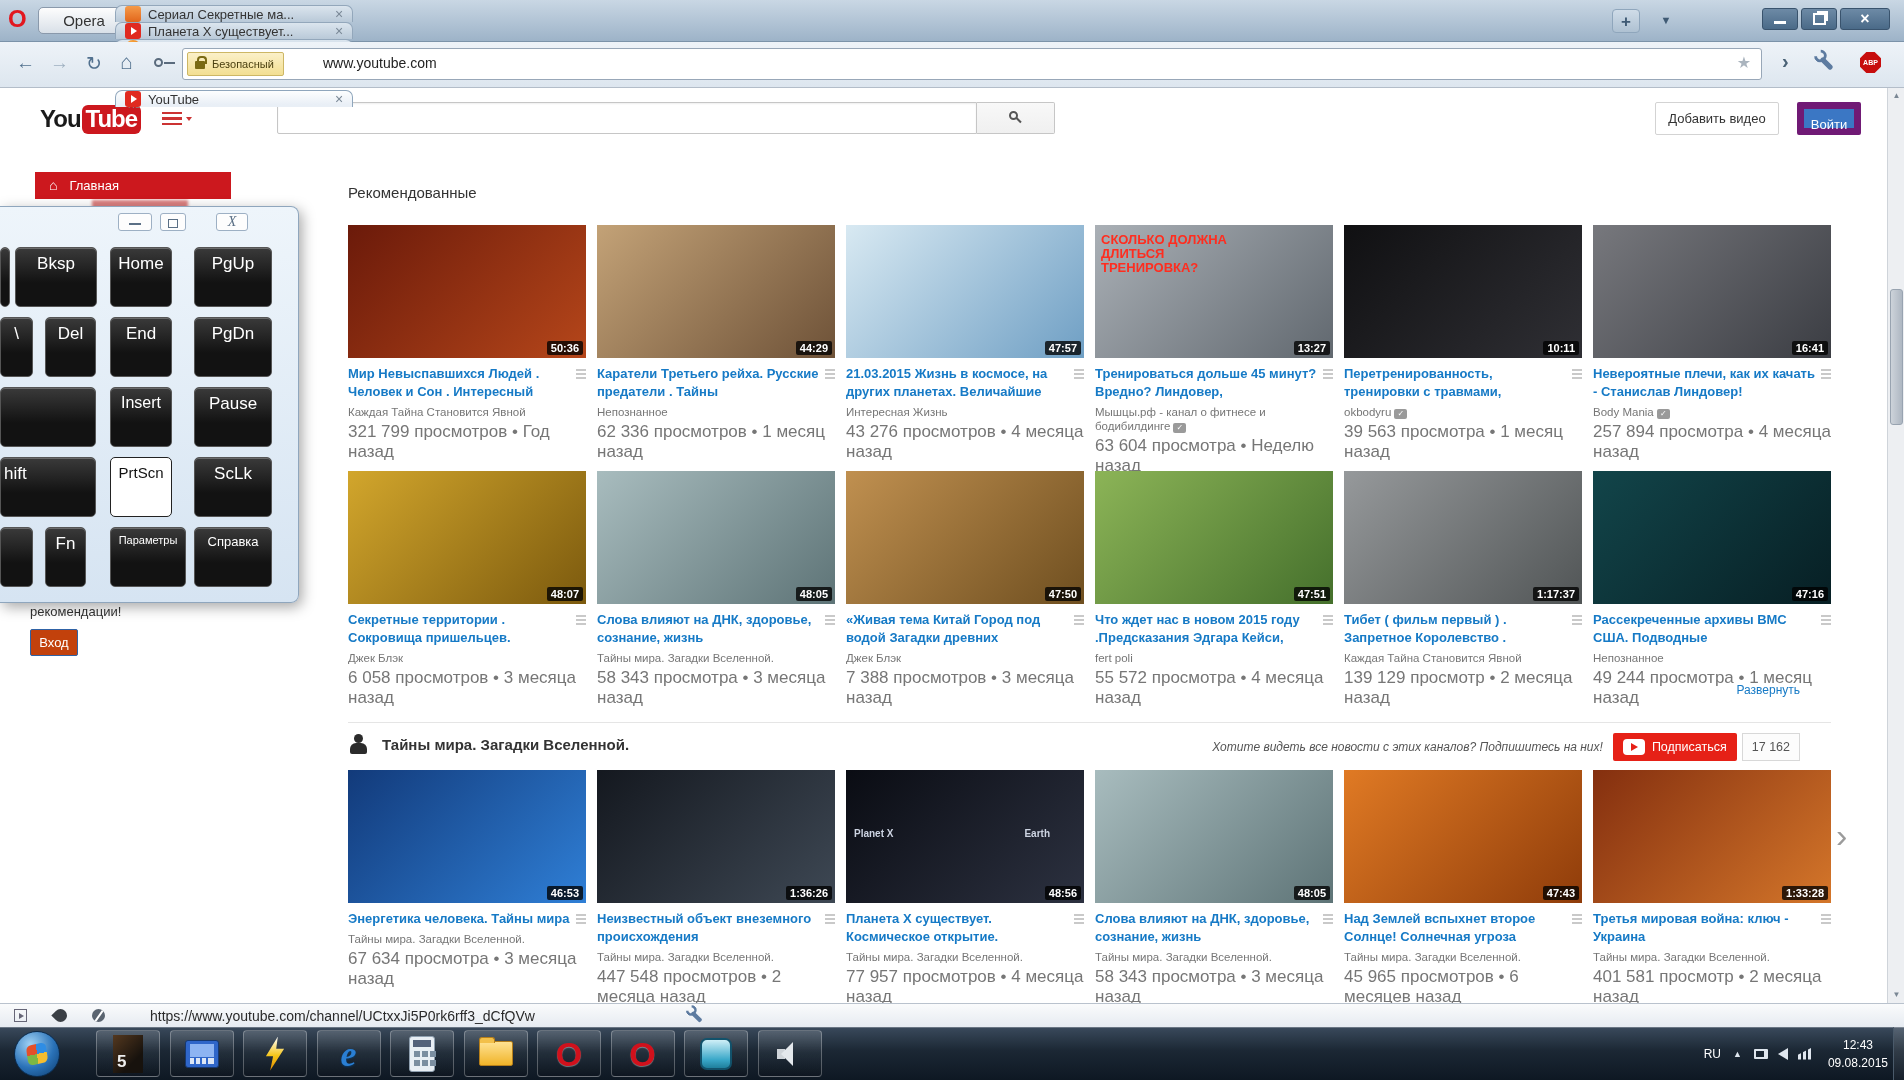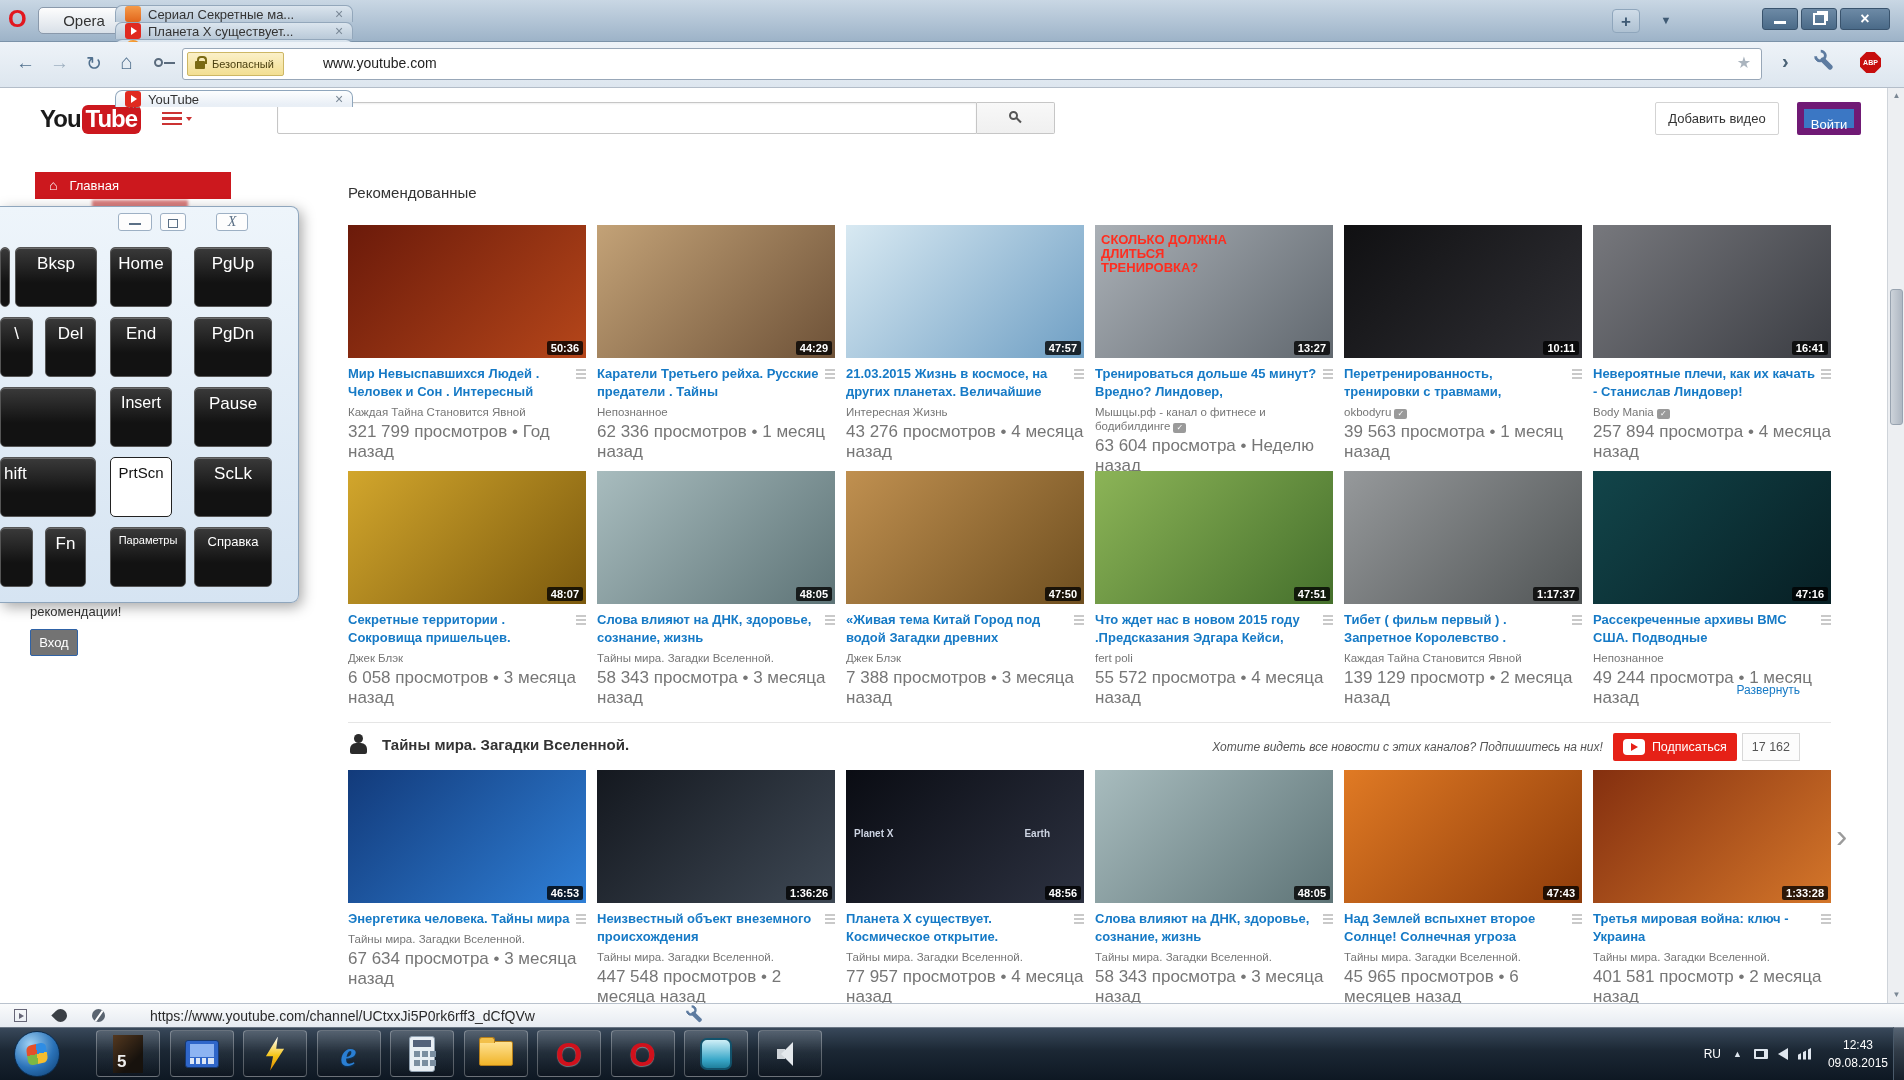--- a/index.html
+++ b/index.html
@@ -92,21 +92,21 @@
   #yt-signin { position:absolute; left:1797px; top:14px; width:64px; height:33px; background:#3b77c4;
     border:7px solid #701a75; border-radius:2px; font-size:13px; color:#fff; text-align:center; line-height:31px; }
 
   
   #content { position:absolute; left:0; top:152px; width:1887px; height:851px; background:#fff; overflow:hidden; }
   #sb-home { position:absolute; left:35px; top:20px; width:196px; height:27px; background:#cc181e;
     color:#fff; font-size:13px; line-height:27px; padding-left:14px; }
   #sb-home .homeic { margin-right:12px; font-size:14px; }
   #sb-blur { position:absolute; left:92px; top:48px; width:96px; height:11px; background:rgba(197,44,44,.6); filter:blur(1.5px); }
   #sb-reco { position:absolute; left:30px; top:452px; font-size:13px; color:#333; }
-  #sb-signin { position:absolute; left:30px; top:477px; width:48px; height:27px; background:#737373;
+  #sb-signin { position:absolute; left:30px; top:477px; width:48px; height:27px; background:#c2410c;
     border:1px solid #2f62a5; border-radius:2px; color:#fff; font-size:13px; text-align:center; line-height:25px; }
 
   .sec-heading { position:absolute; font-size:15px; color:#333; }
   #sec1-heading { left:348px; top:32px; }
   .vrow { position:absolute; left:348px; display:flex; }
   #row1 { top:73px; } #row2 { top:319px; } #row3 { top:618px; }
   .card { width:238px; margin-right:11px; position:relative; }
   .thumb { position:relative; width:238px; height:133px; overflow:hidden; }
   .dur { position:absolute; right:3px; bottom:3px; background:rgba(0,0,0,.78); color:#fff;
     font-size:11px; font-weight:bold; padding:1px 4px; border-radius:2px; }

